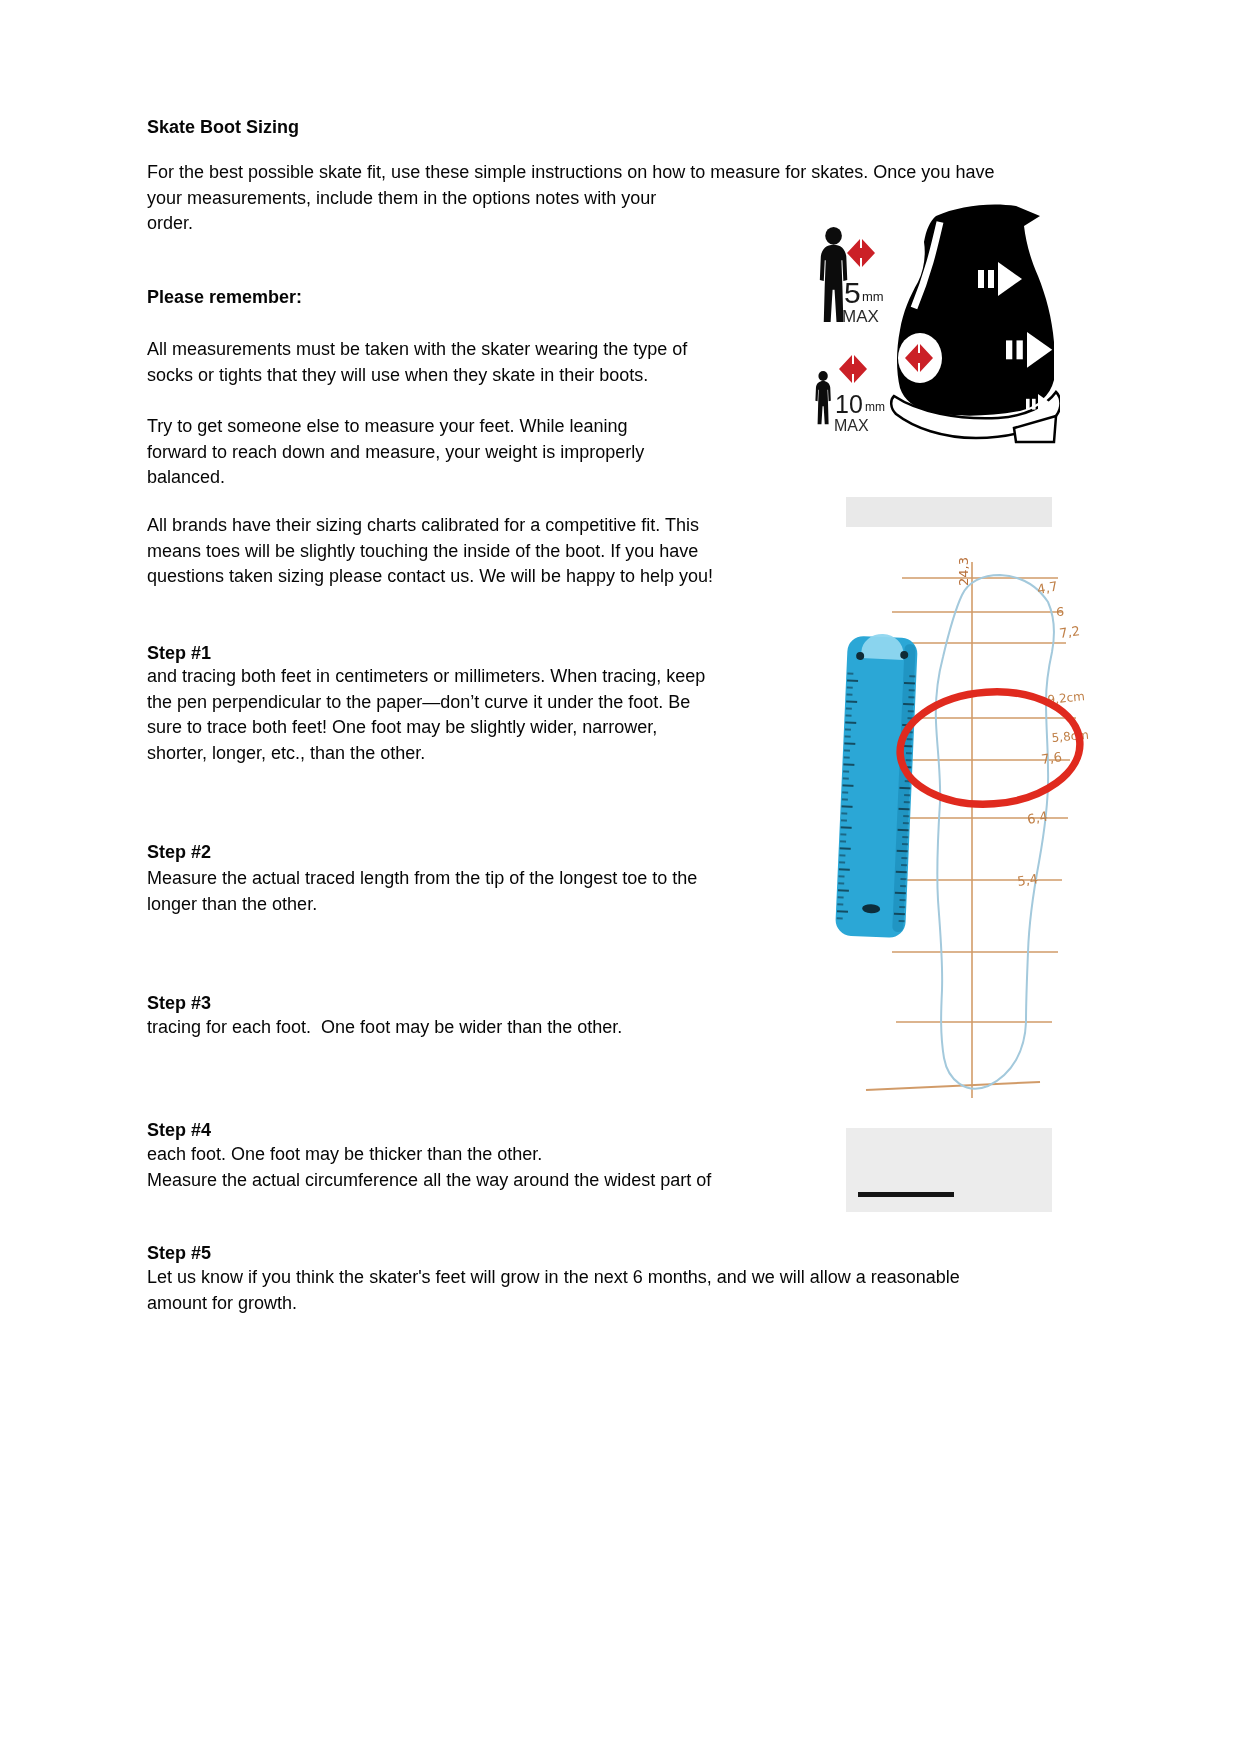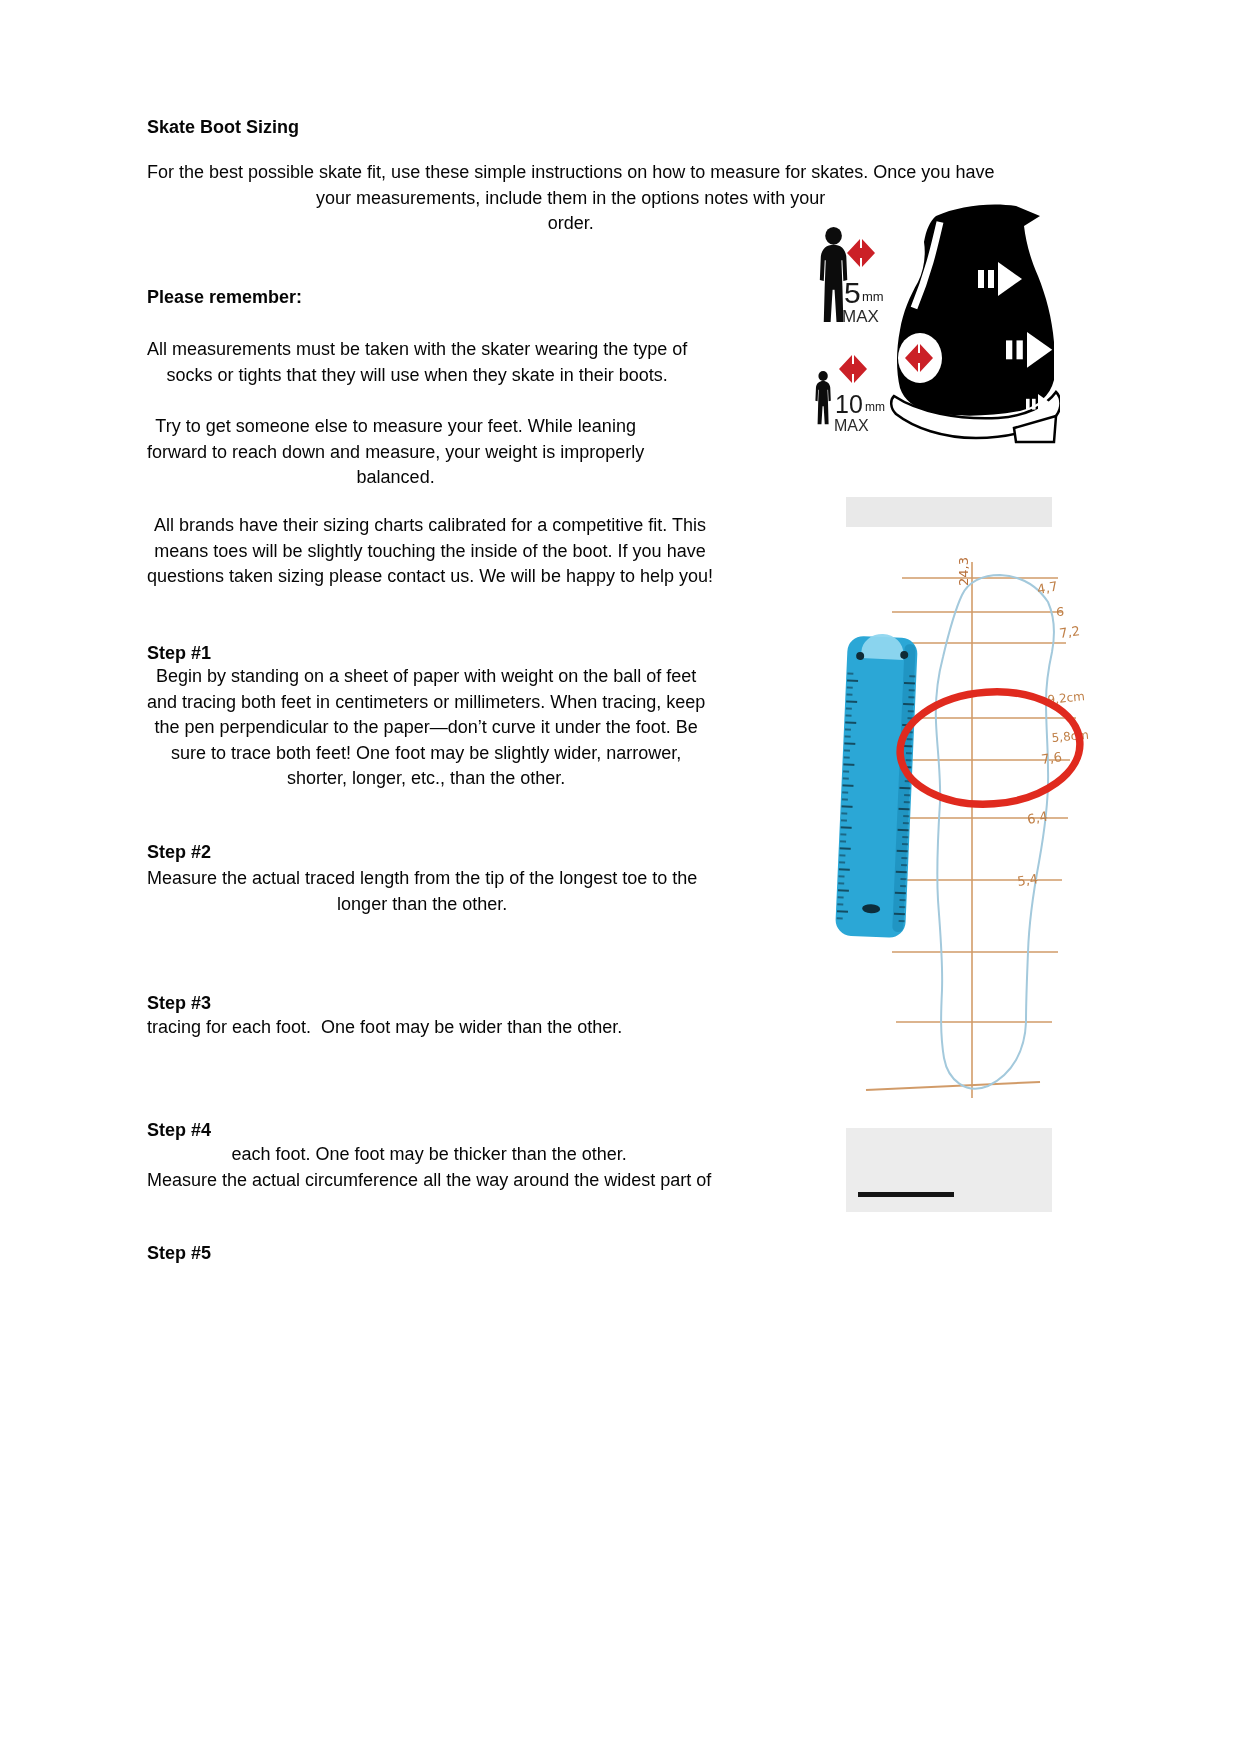--- a/index.html
+++ b/index.html
@@ -2,21 +2,21 @@
 <html><head>
 <meta charset="utf-8">
 <style>
   html,body{margin:0;padding:0;background:#fff;}
   .page{
     position:relative;width:1240px;height:1753px;background:#ffffff;
     font-family:"Liberation Sans",sans-serif;color:#060606;overflow:hidden;margin-left:40px;
   }
   .tb{position:absolute;left:107px;font-size:18px;line-height:25.5px;}
   .hd{font-weight:bold;}
-  .ln{white-space:pre;text-align:center;}
+  .ln{white-space:pre;}
   .boot-svg{position:absolute;left:688px;top:200px;}
   .trace-svg{position:absolute;left:790px;top:490px;}
 </style>
 </head>
 <body>
 
 <div class="page">
 
   <div class="tb hd" style="top:115px">Skate Boot Sizing</div>
 
@@ -40,21 +40,20 @@
   </div>
 
   <div class="tb" style="top:513px">
     <div class="ln">All brands have their sizing charts calibrated for a competitive fit. This</div>
     <div class="ln">means toes will be slightly touching the inside of the boot. If you have</div>
     <div class="ln">questions taken sizing please contact us. We will be happy to help you!</div>
   </div>
 
   <div class="tb hd" style="top:641px">Step #1</div>
   <div class="tb" style="top:664px">
-    <div class="ln">Begin by standing on a sheet of paper with weight on the ball of feet</div>
     <div class="ln">and tracing both feet in centimeters or millimeters. When tracing, keep</div>
     <div class="ln">the pen perpendicular to the paper—don’t curve it under the foot. Be</div>
     <div class="ln">sure to trace both feet! One foot may be slightly wider, narrower,</div>
     <div class="ln">shorter, longer, etc., than the other.</div>
   </div>
 
   <div class="tb hd" style="top:840px">Step #2</div>
   <div class="tb" style="top:866px">
     <div class="ln">Measure the actual traced length from the tip of the longest toe to the</div>
     <div class="ln">longer than the other.</div>
@@ -65,20 +64,24 @@
     <div class="ln">tracing for each foot.  One foot may be wider than the other.</div>
   </div>
 
   <div class="tb hd" style="top:1118px">Step #4</div>
   <div class="tb" style="top:1142px">
     <div class="ln">each foot. One foot may be thicker than the other.</div>
     <div class="ln">Measure the actual circumference all the way around the widest part of</div>
   </div>
 
   <div class="tb hd" style="top:1241px">Step #5</div>
+  <div class="tb" style="top:1265px">
+    <div class="ln">Let us know if you think the skater's feet will grow in the next 6 months, and we will allow a reasonable</div>
+    <div class="ln">amount for growth.</div>
+  </div>
 
 
   <svg class="boot-svg" width="332" height="245" viewBox="0 0 332 245">
     <defs>
       <path id="dblarrow" d="M0,16 L13,2 L13,11 L15,11 L15,2 L28,16 L15,30 L15,21 L13,21 L13,30 Z"></path>
       <g id="person">
         <ellipse cx="22" cy="9" rx="8.5" ry="9"></ellipse>
         <path d="M22,18 C15,18 10,22 9,30 L8,54 L12,55 L13,34 L14,34 L13,60 L12,97 L19,97 L21,64 L23,64 L25,97 L32,97 L31,60 L30,34 L31,34 L32,55 L36,54 L35,30 C34,22 29,18 22,18 Z"></path>
       </g>
       <g id="warrow">

